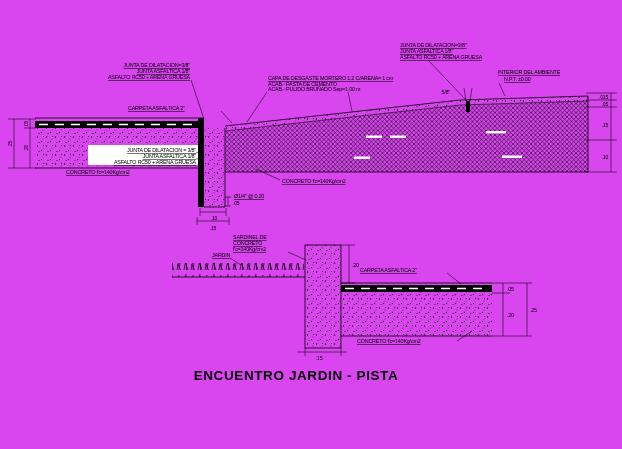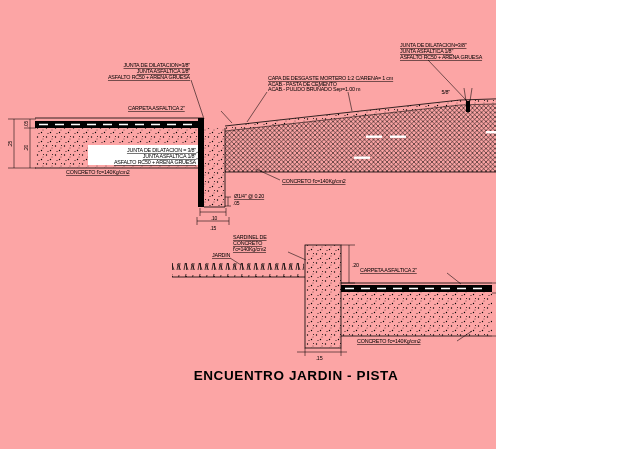--- a/index.html
+++ b/index.html
@@ -1,16 +1,16 @@
 <!DOCTYPE html>
 <html><head>
 <meta charset="utf-8">
 <style>
   html,body{margin:0;padding:0;background:#ffffff;}
-  #stage{position:relative;width:496px;height:449px;background:#fca5a5;overflow:hidden;}
+  #stage{position:relative;width:622px;height:449px;background:#d946ef;overflow:hidden;}
   svg{display:block;}
   text{font-family:"Liberation Sans","DejaVu Sans",sans-serif;fill:#000;}
   .t5{font-size:5.4px;letter-spacing:-0.2px;}
   .t4{font-size:5px;letter-spacing:-0.2px;}
   .u{text-decoration:underline;}
   .title{font-size:13.5px;font-weight:bold;letter-spacing:0.6px;}
   .ln{stroke:#000;stroke-width:0.8;fill:none;}
   .thin{stroke:#000;stroke-width:0.55;fill:none;}
   .dim{stroke:#000;stroke-width:0.55;fill:none;}
 </style>

